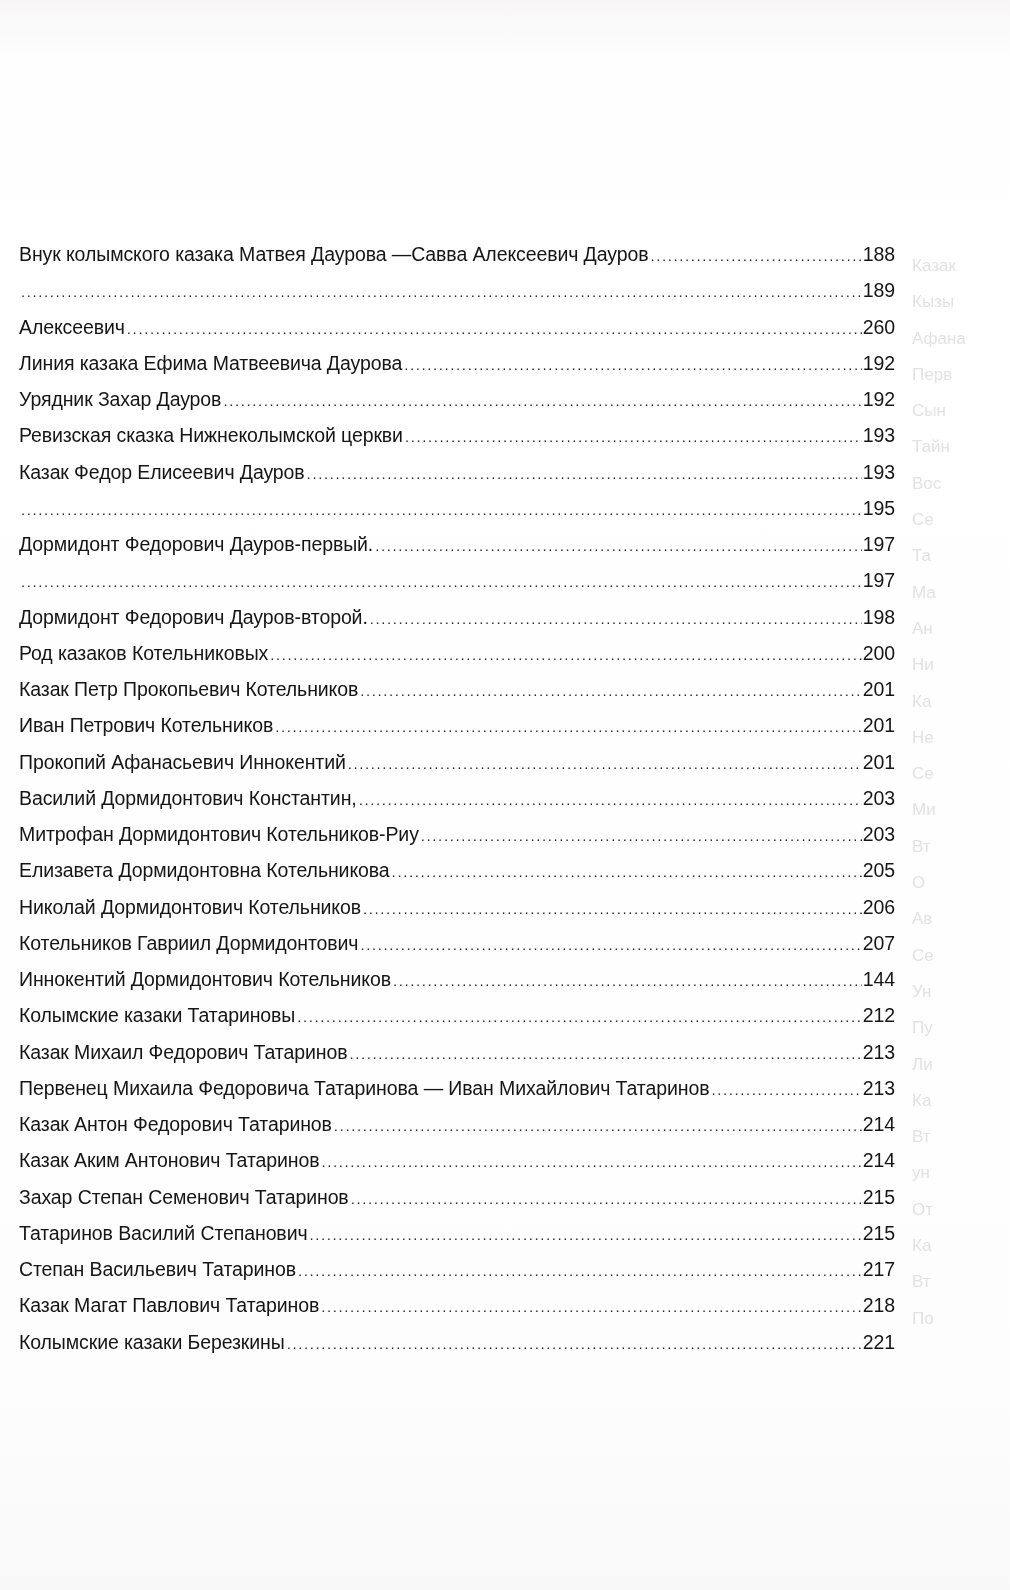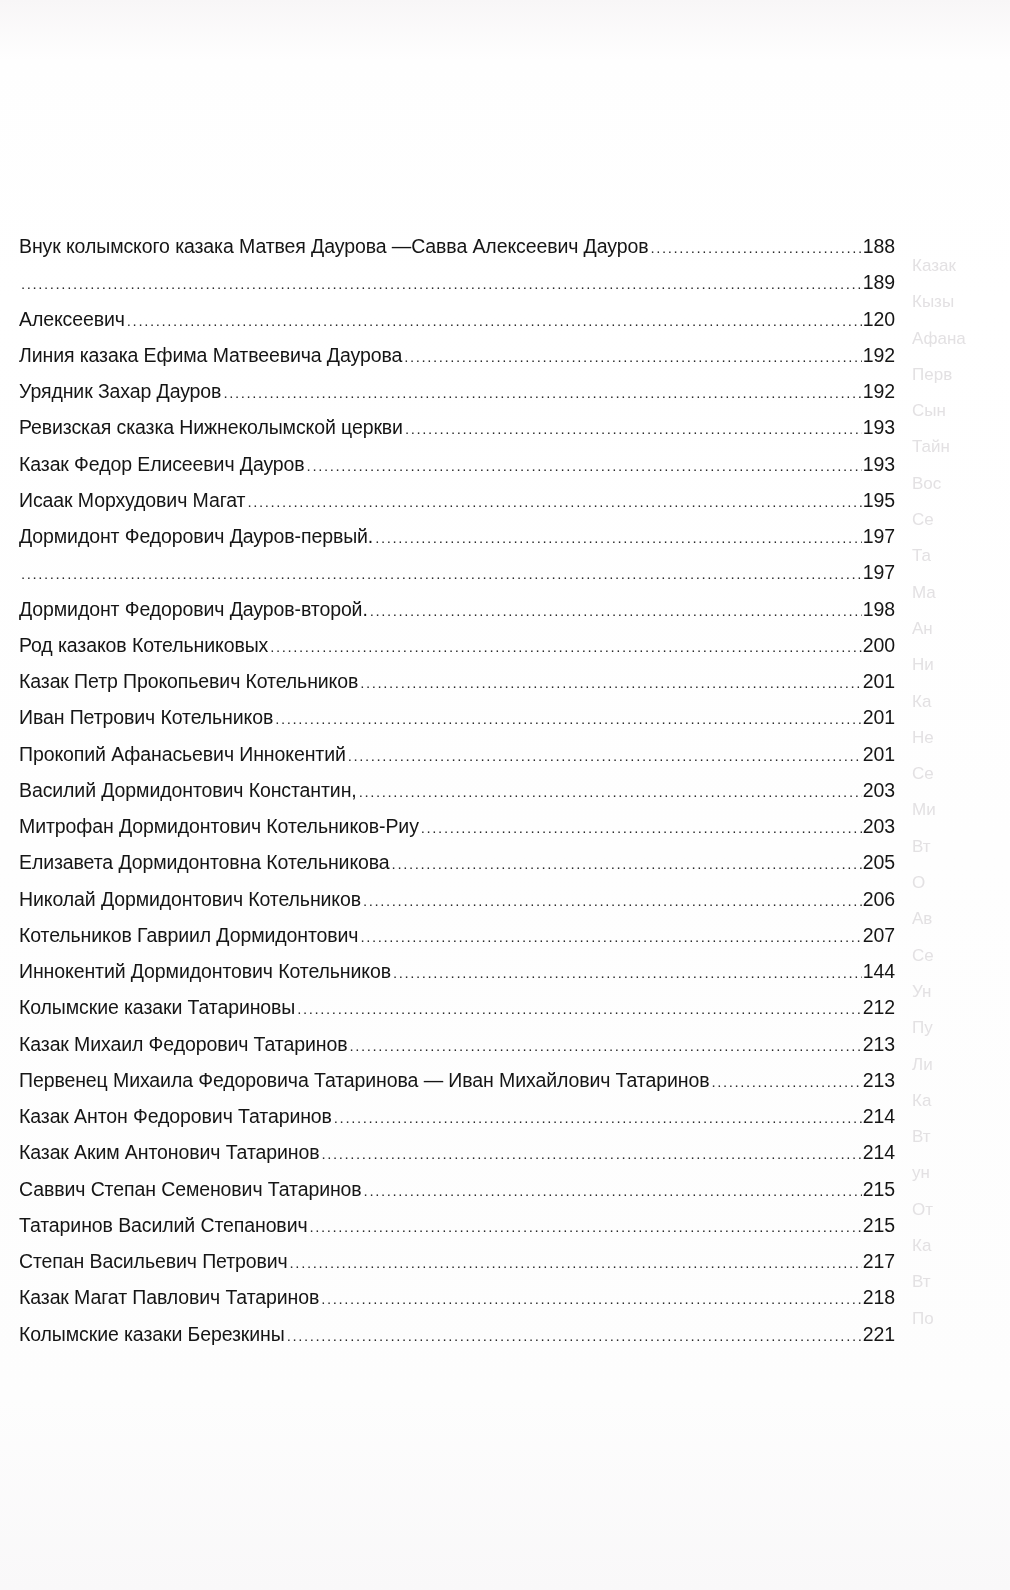--- a/index.html
+++ b/index.html
@@ -36,21 +36,21 @@
     .bleed div {
       height: 36.3px;
       font-size: 17px;
       color: #e3e1e3;
       white-space: nowrap;
       line-height: 36px;
     }
     .toc {
       position: absolute;
       left: 19px;
-      top: 228px;
+      top: 236px;
       width: 876px;
       margin: 0;
       padding: 0;
       list-style: none;
     }
     .toc-entry {
       display: flex;
       align-items: baseline;
       height: 36.25px;
       line-height: 36px;
@@ -123,21 +123,21 @@
     <span class="toc-leader"></span>
     <span class="toc-page">188</span>
   </li>
       <li class="toc-entry">
     <span class="toc-leader"></span>
     <span class="toc-page">189</span>
   </li>
       <li class="toc-entry">
     <span class="toc-title">Алексеевич</span>
     <span class="toc-leader"></span>
-    <span class="toc-page">120</span>
+    <span class="toc-page">260</span>
   </li>
       <li class="toc-entry">
     <span class="toc-title">Линия казака Ефима Матвеевича Даурова</span>
     <span class="toc-leader"></span>
     <span class="toc-page">192</span>
   </li>
       <li class="toc-entry">
     <span class="toc-title">Урядник Захар Дауров</span>
     <span class="toc-leader"></span>
     <span class="toc-page">192</span>
@@ -146,21 +146,20 @@
     <span class="toc-title">Ревизская сказка Нижнеколымской церкви </span>
     <span class="toc-leader"></span>
     <span class="toc-page">193</span>
   </li>
       <li class="toc-entry">
     <span class="toc-title">Казак Федор Елисеевич Дауров</span>
     <span class="toc-leader"></span>
     <span class="toc-page">193</span>
   </li>
       <li class="toc-entry">
-    <span class="toc-title">Исаак Морхудович Магат</span>
     <span class="toc-leader"></span>
     <span class="toc-page">195</span>
   </li>
       <li class="toc-entry">
     <span class="toc-title">Дормидонт Федорович Дауров-первый. </span>
     <span class="toc-leader"></span>
     <span class="toc-page">197</span>
   </li>
       <li class="toc-entry">
     <span class="toc-leader"></span>
@@ -240,31 +239,31 @@
     <span class="toc-title">Казак Антон Федорович Татаринов </span>
     <span class="toc-leader"></span>
     <span class="toc-page">214</span>
   </li>
       <li class="toc-entry">
     <span class="toc-title">Казак Аким Антонович Татаринов </span>
     <span class="toc-leader"></span>
     <span class="toc-page">214</span>
   </li>
       <li class="toc-entry">
-    <span class="toc-title">Саввич Степан Семенович Татаринов</span>
+    <span class="toc-title">Захар Степан Семенович Татаринов</span>
     <span class="toc-leader"></span>
     <span class="toc-page">215</span>
   </li>
       <li class="toc-entry">
     <span class="toc-title">Татаринов Василий Степанович</span>
     <span class="toc-leader"></span>
     <span class="toc-page">215</span>
   </li>
       <li class="toc-entry">
-    <span class="toc-title">Степан Васильевич Петрович </span>
+    <span class="toc-title">Степан Васильевич Татаринов </span>
     <span class="toc-leader"></span>
     <span class="toc-page">217</span>
   </li>
       <li class="toc-entry">
     <span class="toc-title">Казак Магат Павлович Татаринов </span>
     <span class="toc-leader"></span>
     <span class="toc-page">218</span>
   </li>
       <li class="toc-entry">
     <span class="toc-title">Колымские казаки Березкины </span>

